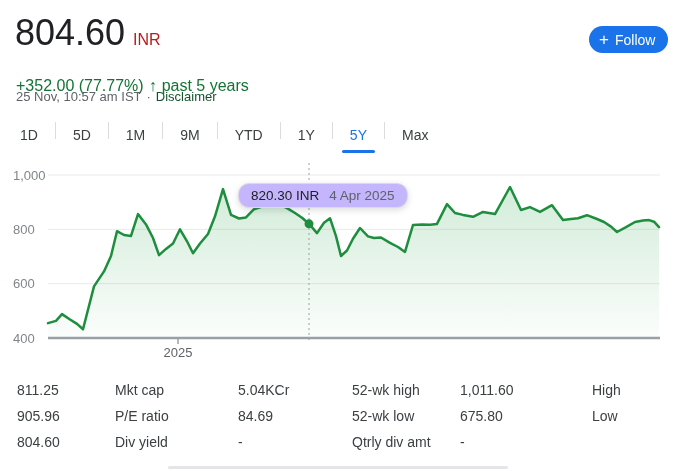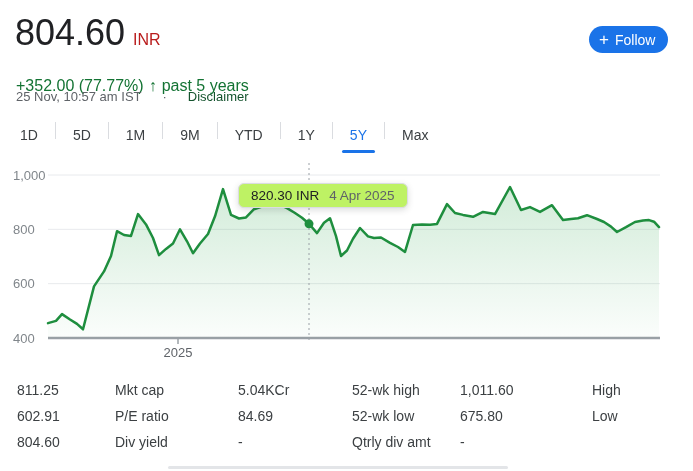--- a/index.html
+++ b/index.html
@@ -13,36 +13,36 @@
   .currency{font-size:16px;color:#b91c1c;margin-left:8px;}
   .follow-btn{
     position:absolute;left:589px;top:26px;height:27px;padding:0 13px 0 10px;
     background:#1a73e8;color:#fff;border:none;border-radius:14px;
     display:flex;align-items:center;gap:6px;font-size:14px;cursor:pointer;
     font-family:"Liberation Sans",sans-serif;
   }
   .follow-plus{font-size:17px;font-weight:400;line-height:1;}
   .change-row{position:absolute;left:16px;top:77px;font-size:16px;color:#137333;display:flex;gap:5px;align-items:center;}
   .change-arrow{font-weight:bold;}
-  .date-row{position:absolute;left:16px;top:89px;font-size:13px;color:#5f6368;display:flex;gap:21px;align-items:center;}
+  .date-row{position:absolute;left:16px;top:89px;font-size:13px;color:#5f6368;display:flex;gap:5px;align-items:center;}
   .disclaimer{color:#14532d;cursor:pointer;}
   
   .tabs{position:absolute;left:17px;top:122px;height:31px;display:flex;font-size:14px;color:#3c4043;}
   .tab{position:relative;padding:6px 17px 9px;cursor:pointer;line-height:1;}
   .tab:first-child{padding-left:3px;}
   .tab.selected{color:#1a73e8;}
   .tab.selected::after{content:'';position:absolute;left:9px;right:9px;bottom:0;height:3px;background:#1a73e8;border-radius:3px;}
   .tab:first-child.selected::after{left:0;}
   .tab-divider{width:1px;height:17px;background:#dadce0;}
   
   .chart{position:absolute;left:0;top:160px;width:693px;height:200px;}
   .chart svg{position:absolute;left:0;top:0;}
   .tooltip{
-    position:absolute;left:238px;top:23px;z-index:3;background:#bef264;
-    border:1px solid #dadce0;border-radius:6px;box-shadow:0 2px 6px rgba(60,64,67,.18);
+    position:absolute;left:238px;top:23px;z-index:3;background:#c4b5fd;
+    border:1px solid #dadce0;border-radius:11px;box-shadow:0 2px 6px rgba(60,64,67,.18);
     padding:4px 12px;display:flex;align-items:center;gap:10px;font-size:13.5px;white-space:nowrap;
   }
   .tooltip-price{color:#202124;}
   .tooltip-date{color:#5f6368;}
   
   .stats{
     position:absolute;left:17px;top:377px;right:10px;
     display:grid;grid-template-columns:98px 123px 114px 108px 132px 1fr;
     grid-auto-rows:26px;align-items:center;font-size:14px;color:#3c4043;
   }
@@ -130,21 +130,21 @@
   </div>
 </div>
 
 <div class="stats">
     <span class="stat-value">811.25</span>
     <span class="stat-label">Mkt cap</span>
     <span class="stat-value">5.04KCr</span>
     <span class="stat-label">52-wk high</span>
     <span class="stat-value">1,011.60</span>
     <span class="stat-label">High</span>
-    <span class="stat-value">602.91</span>
+    <span class="stat-value">905.96</span>
     <span class="stat-label">P/E ratio</span>
     <span class="stat-value">84.69</span>
     <span class="stat-label">52-wk low</span>
     <span class="stat-value">675.80</span>
     <span class="stat-label">Low</span>
     <span class="stat-value">804.60</span>
     <span class="stat-label">Div yield</span>
     <span class="stat-value">-</span>
     <span class="stat-label">Qtrly div amt</span>
     <span class="stat-value">-</span>

